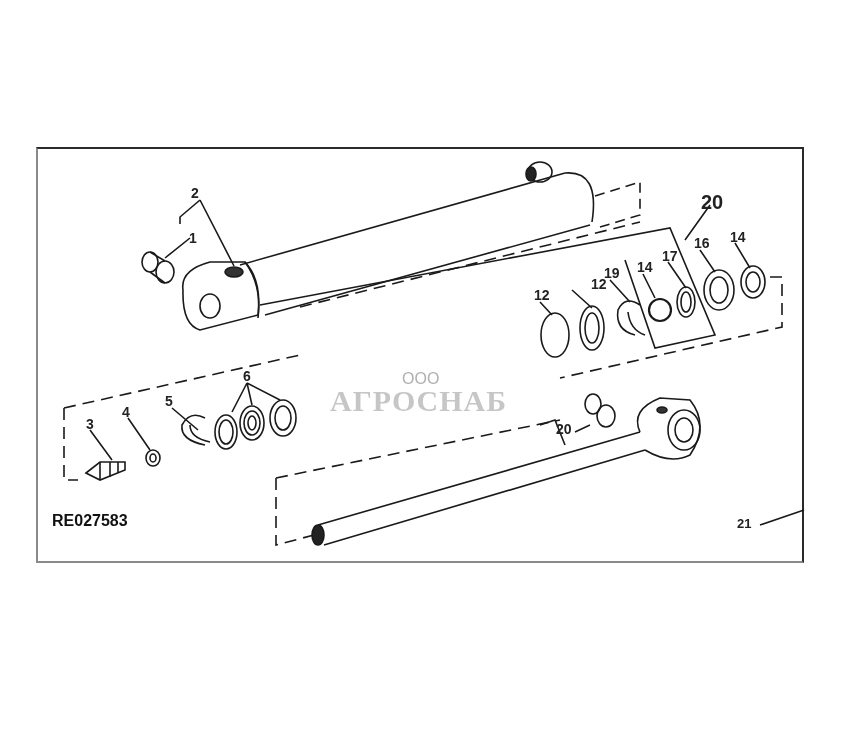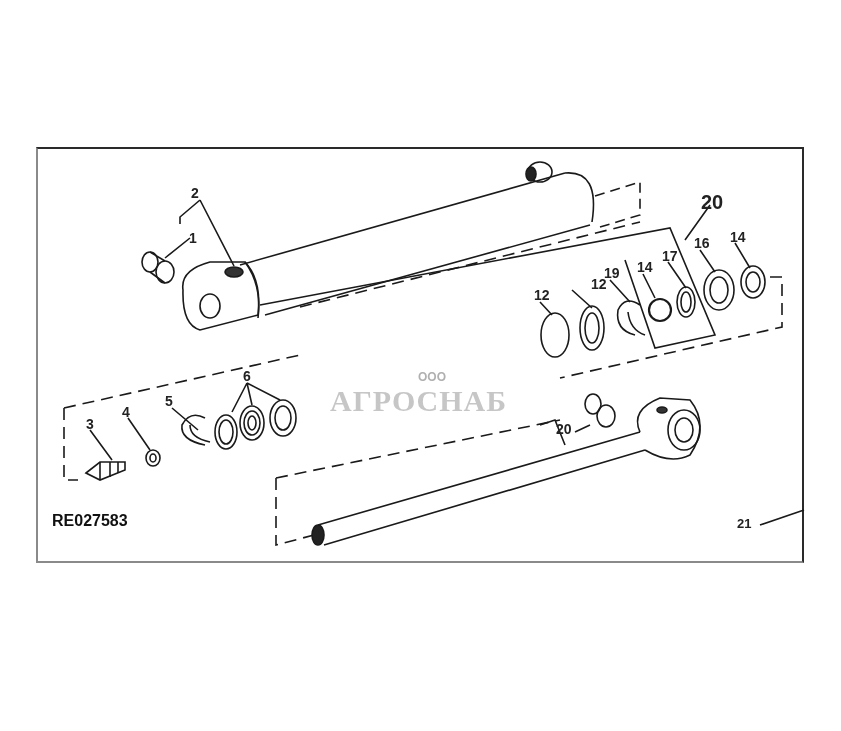--- a/index.html
+++ b/index.html
@@ -4,21 +4,21 @@
 <style>
   html, body { margin: 0; padding: 0; background: #ffffff; }
   body { width: 841px; height: 731px; position: relative; overflow: hidden; font-family: "Liberation Sans", sans-serif; }
   .frame { position: absolute; left: 36px; top: 147px; width: 768px; height: 416px; border: 2px solid #2a2a2a; border-left-color: #8a8a8a; border-bottom-color: #8a8a8a; box-sizing: border-box; }
   svg.art { position: absolute; left: 0; top: 0; }
   .callout { position: absolute; font-weight: bold; font-size: 14px; color: #222; line-height: 1; }
   .callout .bg { position: absolute; left: -3px; top: -2px; width: 18px; height: 18px; border-radius: 50%; background: #dcdcdc; opacity: 0.8; z-index: -1; }
   .callout span.t { position: relative; }
   .figid { position: absolute; left: 52px; top: 512px; font-weight: bold; font-size: 16px; color: #111; }
   .wm { position: absolute; left: 330px; top: 384px; font-family: "Liberation Serif", serif; font-size: 30px; font-weight: bold; color: #bdbdbd; letter-spacing: 1px; opacity: 0.85; }
-  .wm-ooo { position: absolute; left: 418px; top: 370px; font-size: 12px; color: #b0b0b0; font-family: "Liberation Sans", sans-serif; font-weight: bold; }
+  .wm-ooo { position: absolute; left: 402px; top: 370px; font-size: 16px; color: #b0b0b0; font-family: "Liberation Sans", sans-serif; }
 </style>
 </head>
 <body>
 
 <div class="frame"></div>
 
 <svg class="art" width="841" height="731" viewBox="0 0 841 731" fill="none" stroke="#1a1a1a" stroke-width="1.6">
 
   <g>
     <path d="M240 265 L565 173"></path>

